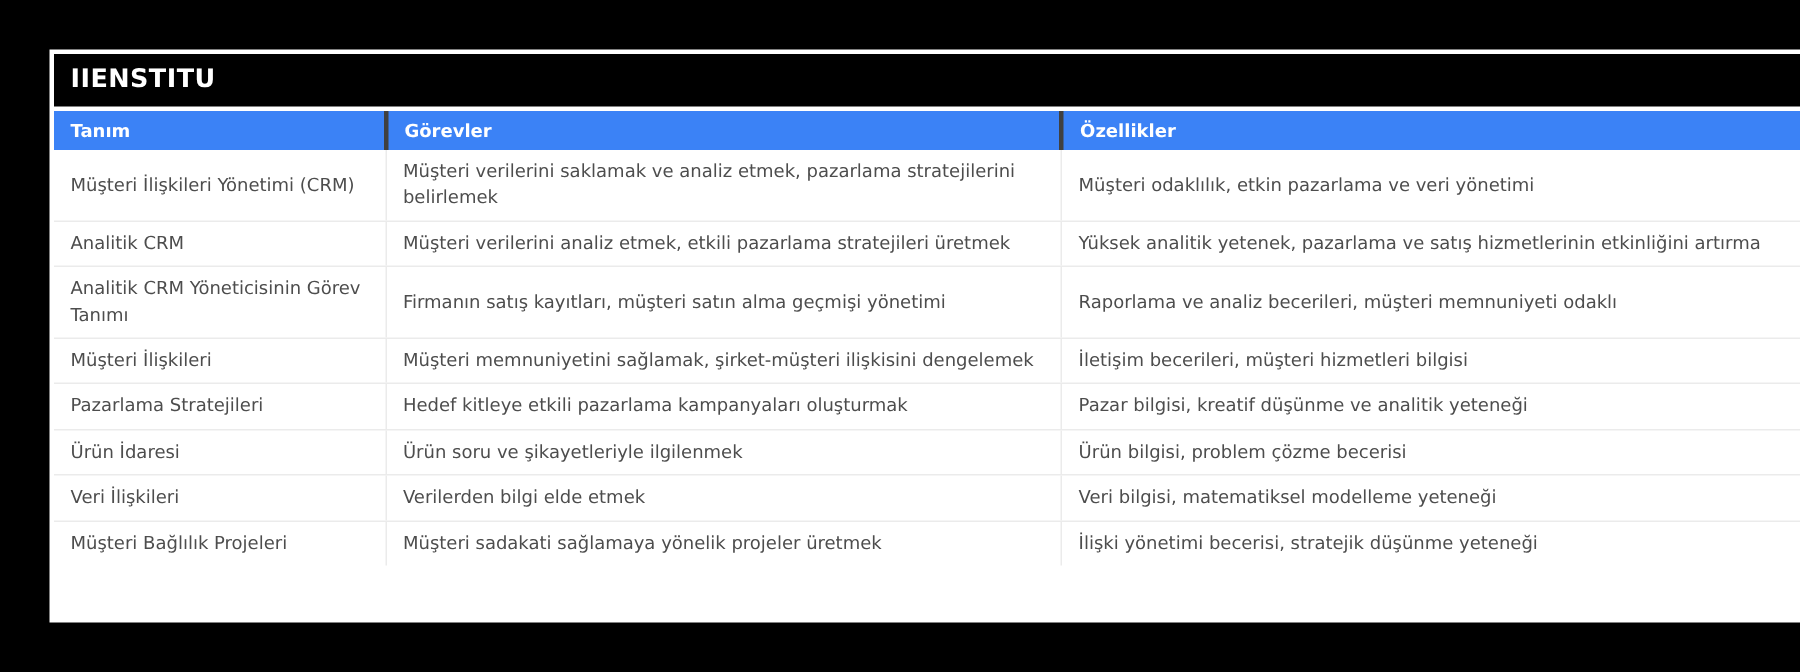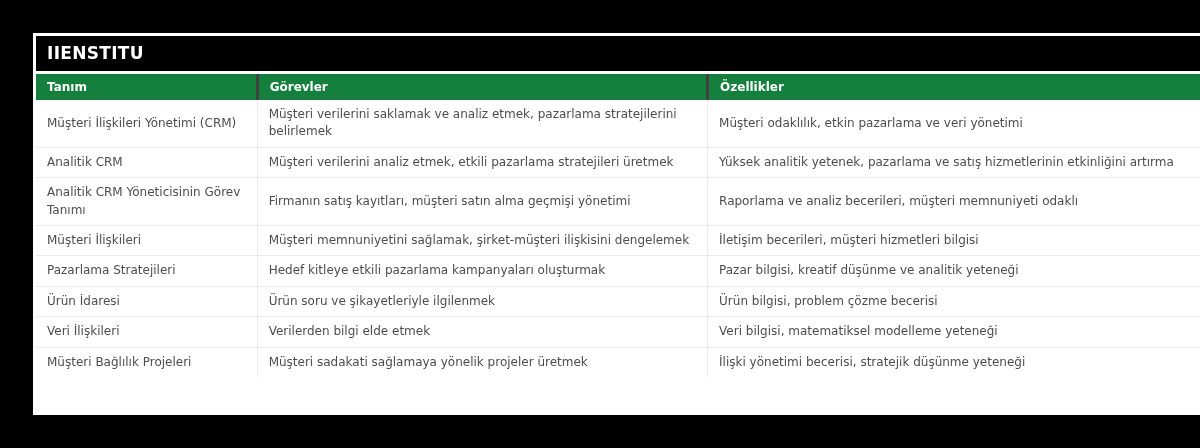--- a/index.html
+++ b/index.html
@@ -29,21 +29,21 @@
   }
   table {
     width: 100%;
     border-collapse: collapse;
     table-layout: fixed;
   }
   col.c1 { width: 18.9%; }
   col.c2 { width: 38.5%; }
   col.c3 { width: 42.6%; }
   thead th {
-    background: #15803d;
+    background: #3b82f6;
     color: #ffffff;
     font-size: 12px;
     font-weight: bold;
     text-align: left;
     padding: 6px 11px;
     height: 24px;
   }
   thead th + th { border-left: 3px solid #404040; }
   tbody td {
     font-size: 12px;

